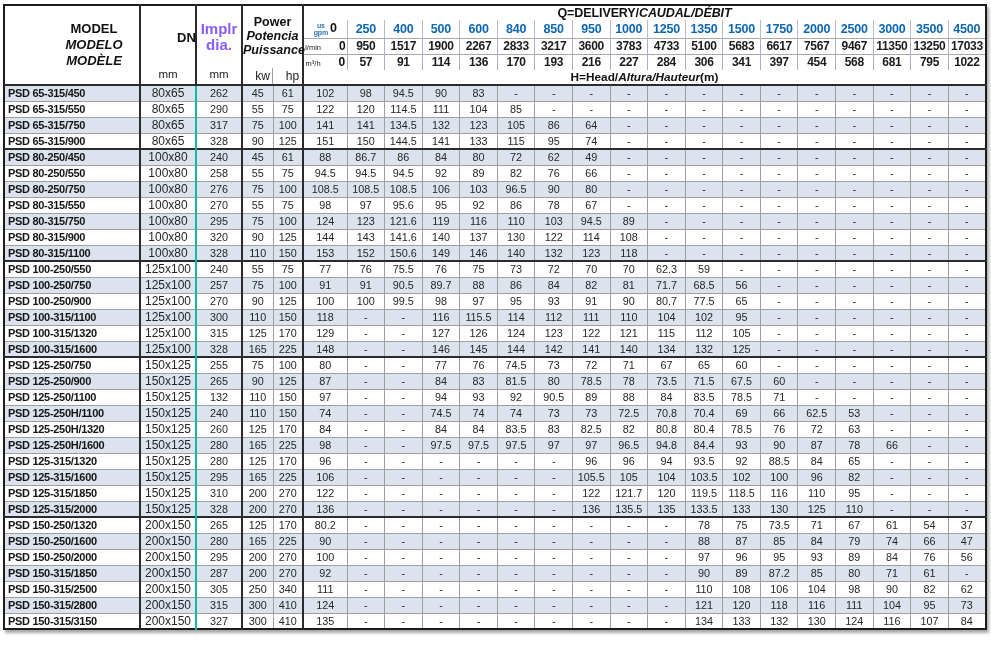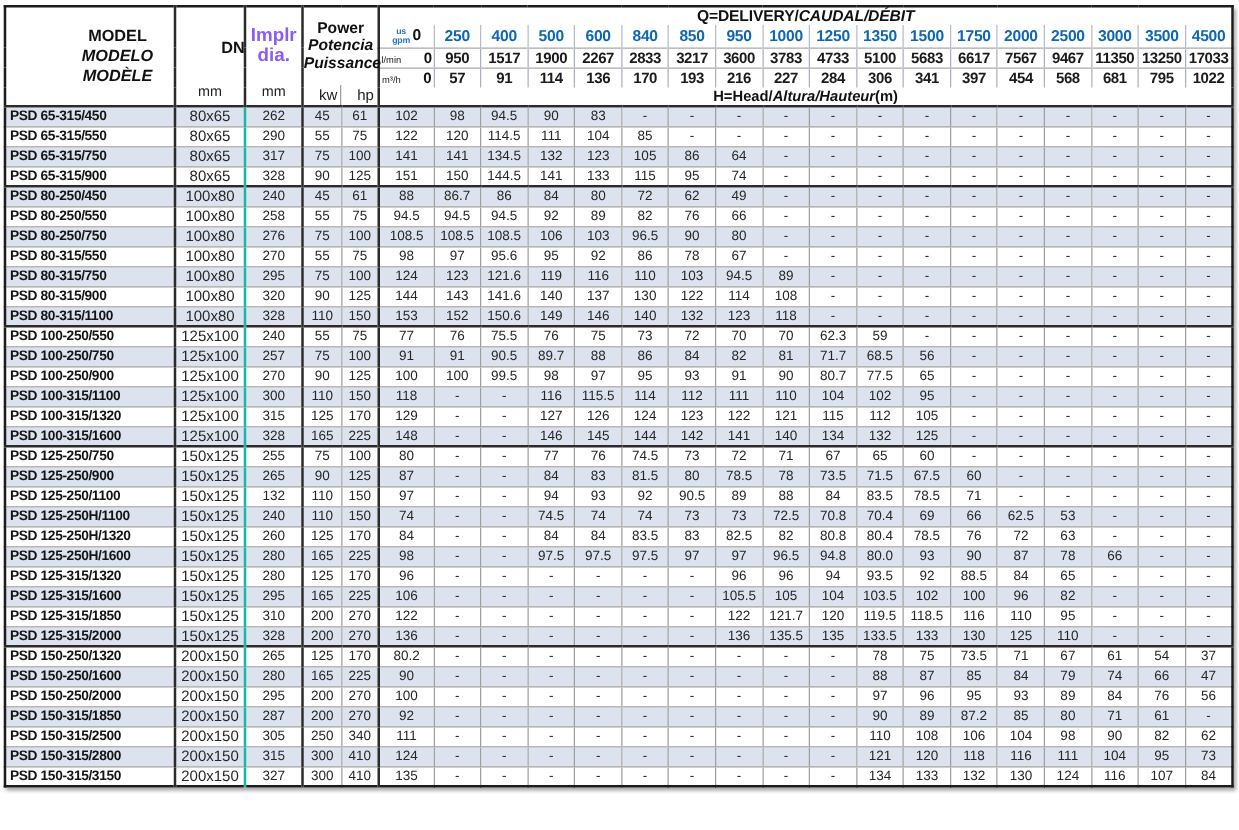--- a/index.html
+++ b/index.html
@@ -784,21 +784,21 @@
           <td class="fcell">98</td>
           <td>-</td>
           <td>-</td>
           <td>97.5</td>
           <td>97.5</td>
           <td>97.5</td>
           <td>97</td>
           <td>97</td>
           <td>96.5</td>
           <td>94.8</td>
-          <td>80.0</td>
+          <td>84.4</td>
           <td>93</td>
           <td>90</td>
           <td>87</td>
           <td>78</td>
           <td>66</td>
           <td>-</td>
           <td>-</td>
         </tr>
         <tr>
           <td class="model">PSD 125-315/1320</td>

